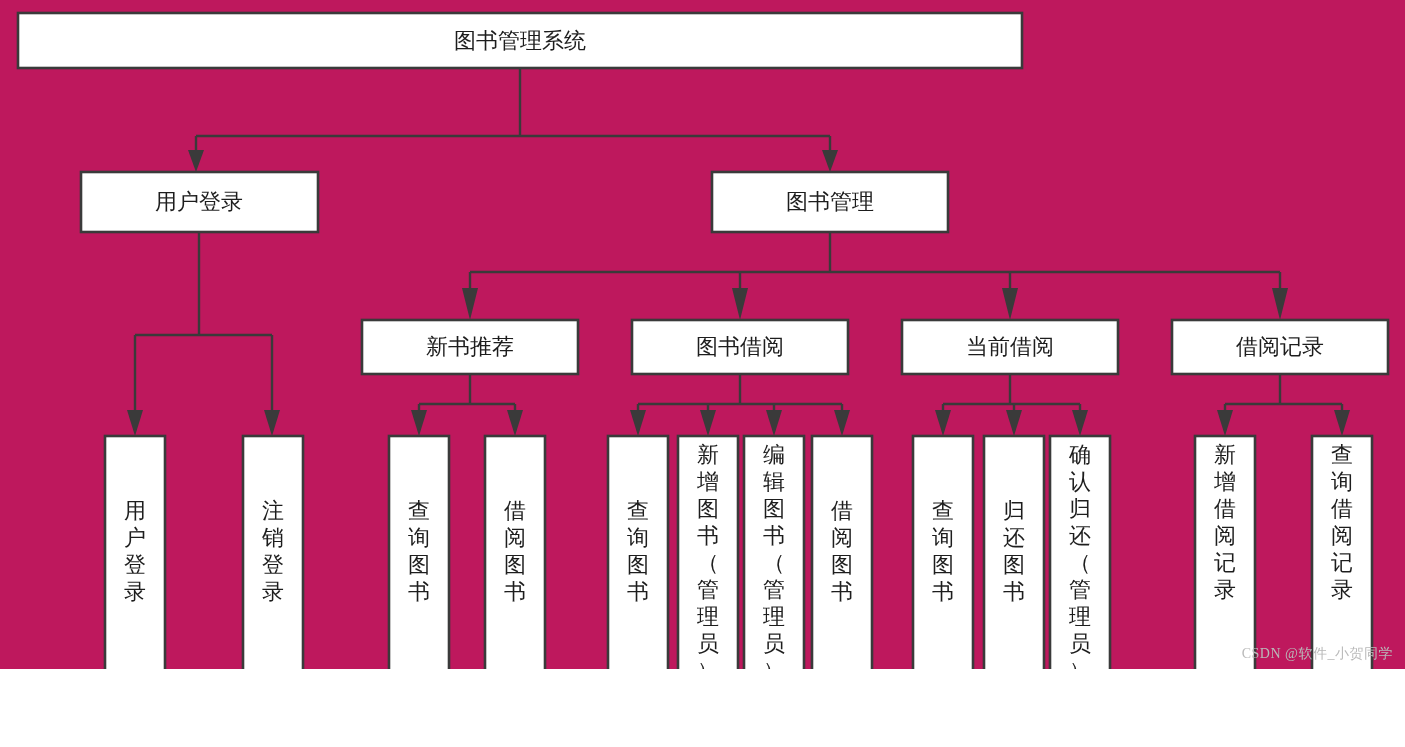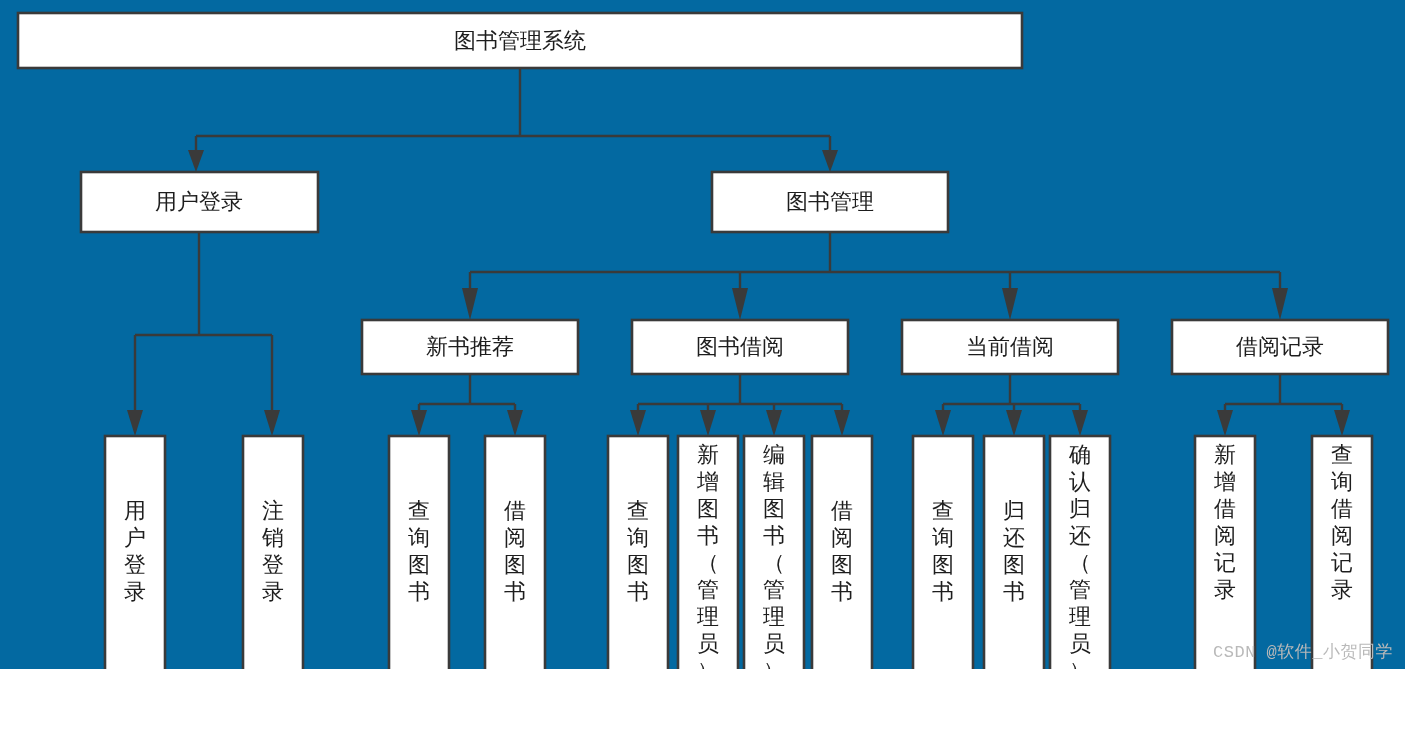--- a/index.html
+++ b/index.html
@@ -8,21 +8,21 @@
     padding: 0;
     background: #ffffff;
   }
   body {
     font-family: "Liberation Sans", "DejaVu Sans", sans-serif;
   }
   #diagram-root {
     position: relative;
     width: 1405px;
     height: 669px;
-    background: #0369a1;
+    background: #be185d;
     overflow: hidden;
   }
   svg#tree-svg {
     position: absolute;
     left: 0;
     top: 0;
     width: 1405px;
     height: 747px;
     display: block;
   }
@@ -51,22 +51,22 @@
   .node-label-vertical {
     fill: #1d1d1d;
     font-family: "Liberation Sans", "DejaVu Sans", sans-serif;
     font-size: 22px;
     text-anchor: middle;
   }
   .watermark {
     position: absolute;
     right: 12px;
     bottom: 6px;
-    font-family: Liberation Mono, monospace;
-    font-size: 17px;
+    font-family: Liberation Serif, serif;
+    font-size: 14px;
     color: #b9b9b9;
     letter-spacing: 0.5px;
     white-space: nowrap;
     user-select: none;
   }
 </style>
 </head>
 <body>
 
 <div id="diagram-root">

